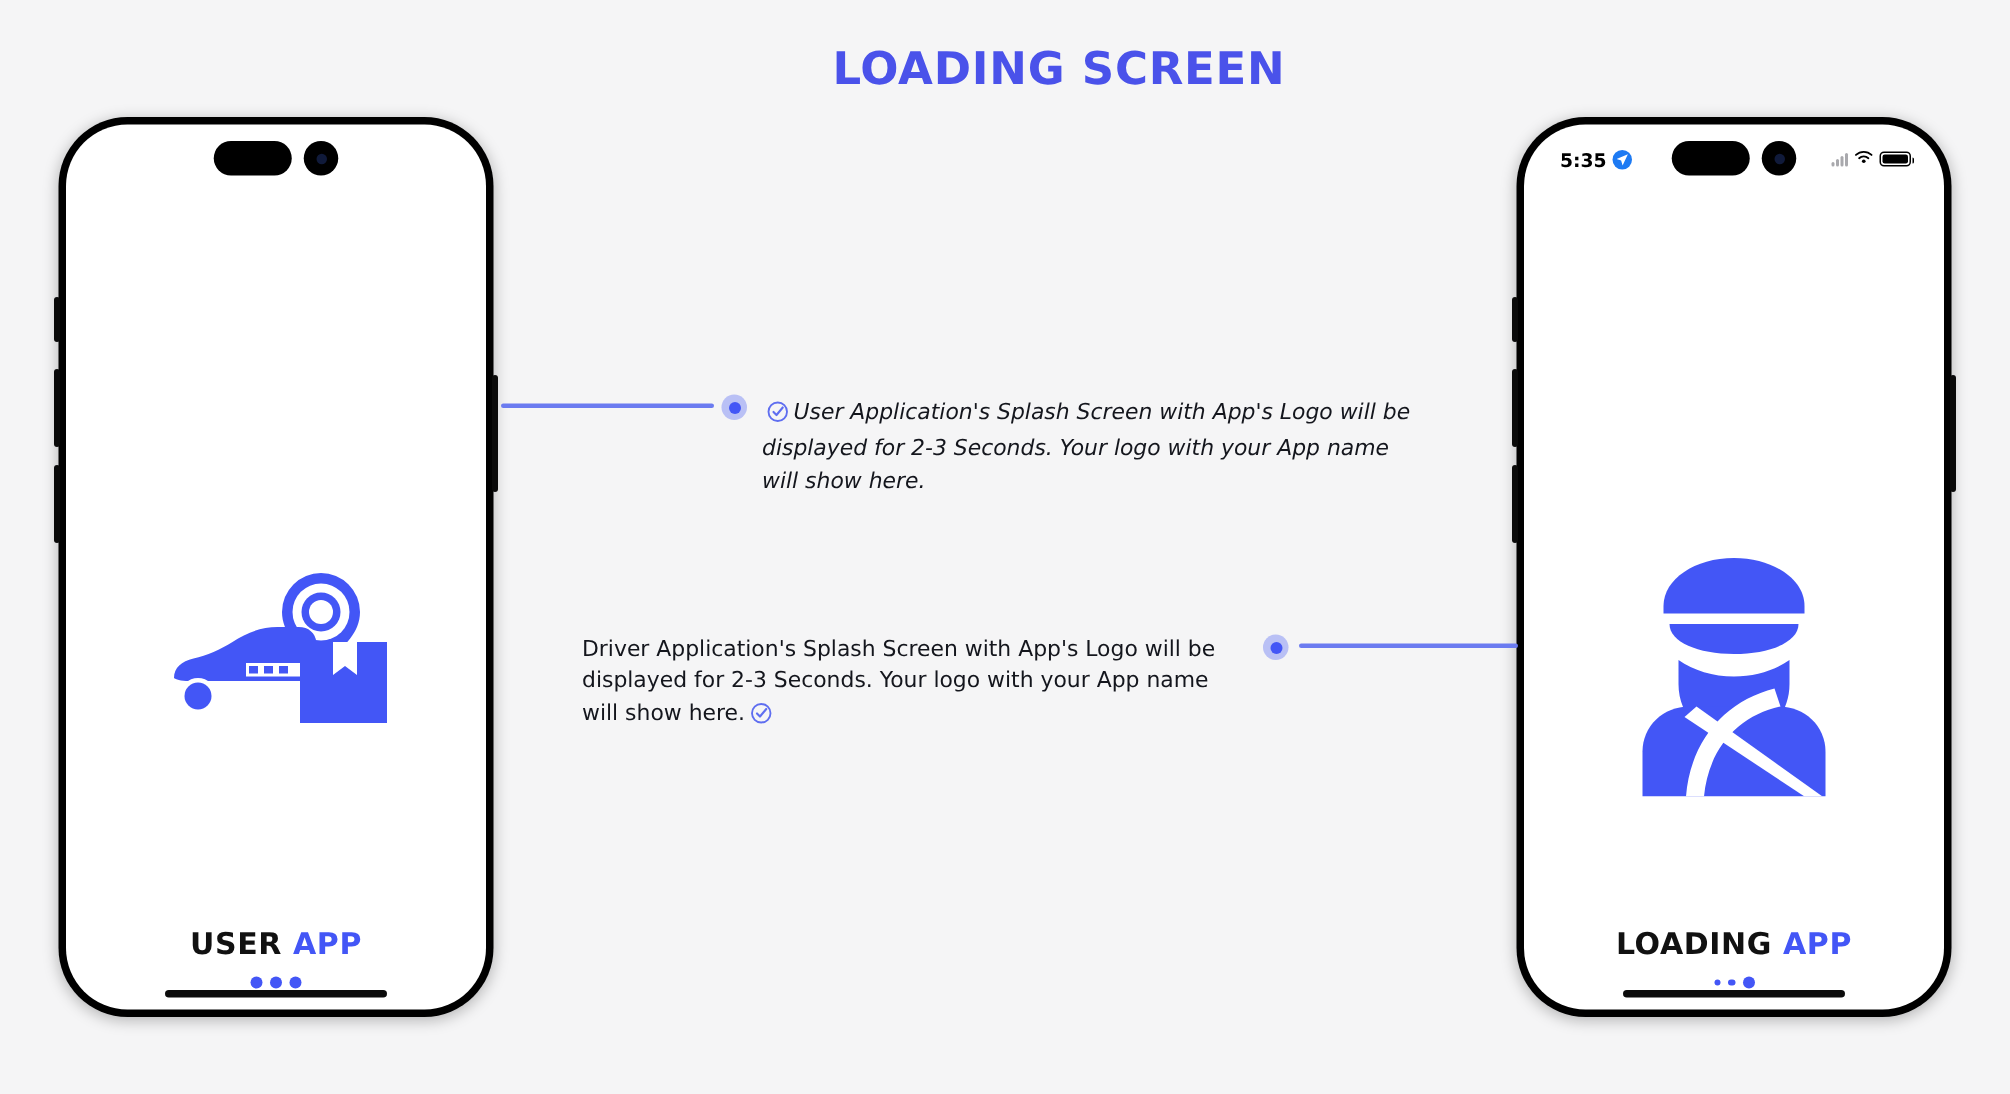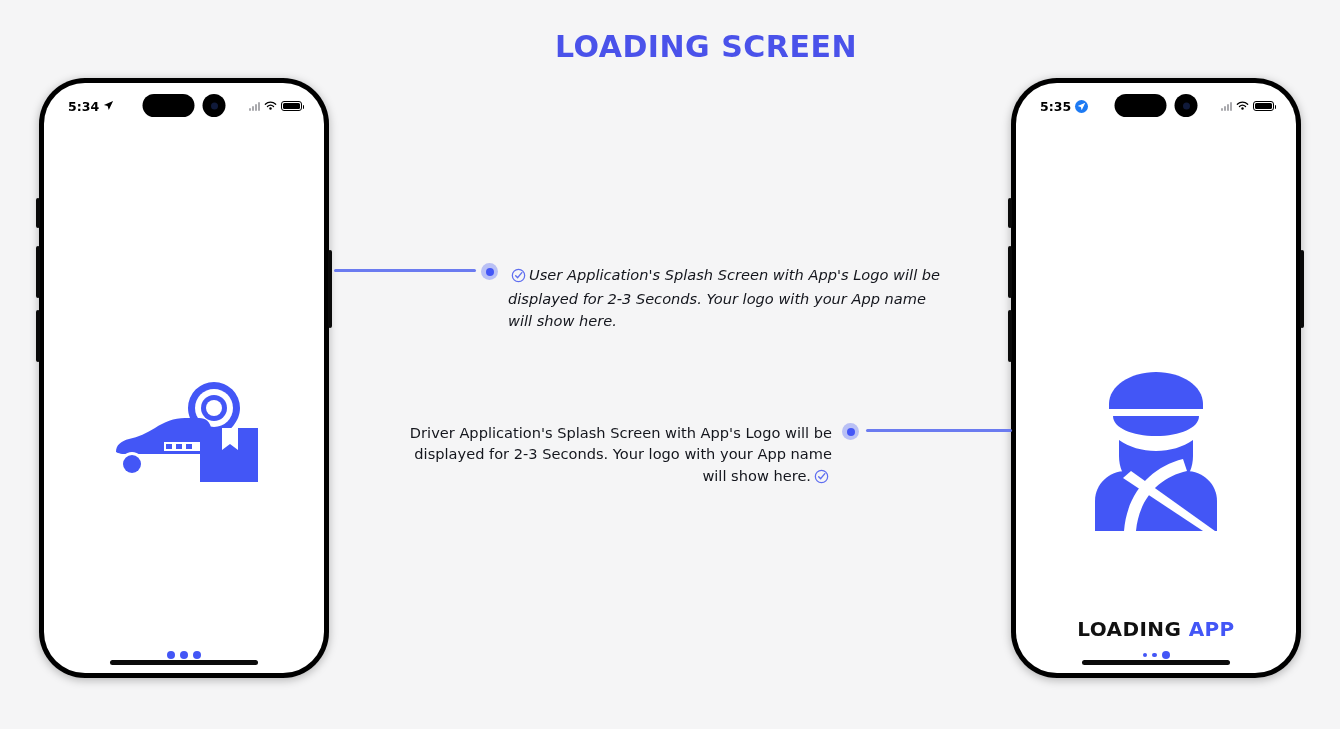--- a/index.html
+++ b/index.html
@@ -260,68 +260,39 @@
     left: 508px;
     top: 264px;
     width: 444px;
     text-align: left;
     font-style: italic;
   }
   .callout-driver {
     left: 388px;
     top: 422px;
     width: 444px;
-    text-align: right;
   }
   .check-icon { display: inline-block; vertical-align: -3px; margin: 0 3px; }
   .callout-text { display: inline; }
 </style>
 </head>
 <body>
 
 <div class="page">
 
   <div class="page-title">LOADING SCREEN</div>
 
   <div class="phone phone-left">
     <div class="btn-side vol-up"></div>
     <div class="btn-side vol-down"></div>
     <div class="btn-side vol-down2"></div>
     <div class="btn-side power"></div>
 
     <div class="screen">
 
-      <div class="statusbar">
-        <div class="sb-left">
-          <span>5:34</span>
-          <span class="loc-arrow">
-            <svg width="11" height="11" viewBox="0 0 12 12">
-                <path d="M11 1 L1 5.4 L5 6.6 L6.3 11 Z" fill="#000"></path>
-              </svg>
-          </span>
-        </div>
-        <div class="sb-right">
-          <span class="bars">
-              <i></i>
-              <i></i>
-              <i></i>
-              <i></i>
-            </span>
-          <span>
-            <svg width="13" height="10" viewBox="0 0 16 12">
-              <path d="M8 10.6a1.5 1.5 0 100-3 1.5 1.5 0 000 3z" fill="#000"></path>
-              <path d="M4.2 6.6a5.6 5.6 0 017.6 0" stroke="#000" stroke-width="1.5" fill="none" stroke-linecap="round"></path>
-              <path d="M1.6 3.9a9.3 9.3 0 0112.8 0" stroke="#000" stroke-width="1.5" fill="none" stroke-linecap="round"></path>
-            </svg>
-          </span>
-          <span class="battery">
-              <span></span>
-            </span>
-        </div>
-      </div>
 
       <div class="island">
         <div class="island-pill"></div>
         <div class="island-cam"></div>
       </div>
 
       <div class="splash-logo">
         <svg width="160" height="120" viewBox="0 0 160 120">
 
           <path d="M84 42a26 26 0 1152 0c0 14-11 23-20 31l-6 5-6-5c-9-8-20-17-20-31z" fill="#4356f6"></path>
@@ -339,20 +310,24 @@
           <rect x="82" y="78" width="6" height="5" fill="#4356f6"></rect>
 
           <circle cx="28" cy="98" r="12" fill="#ffffff"></circle>
           <circle cx="28" cy="98" r="9" fill="#4356f6"></circle>
 
           <rect x="96" y="62" width="58" height="54" fill="#4356f6"></rect>
           <path d="M118 62h16v22l-8-6-8 6z" fill="#ffffff"></path>
         </svg>
       </div>
 
+      <div class="app-name">
+        <span>USER</span>
+        <span class="accent">APP</span>
+      </div>
 
       <div class="dots">
         <span class="d-lg"></span>
         <span class="d-lg"></span>
         <span class="d-lg"></span>
       </div>
 
       <div class="home-indicator"></div>
     </div>
   </div>

